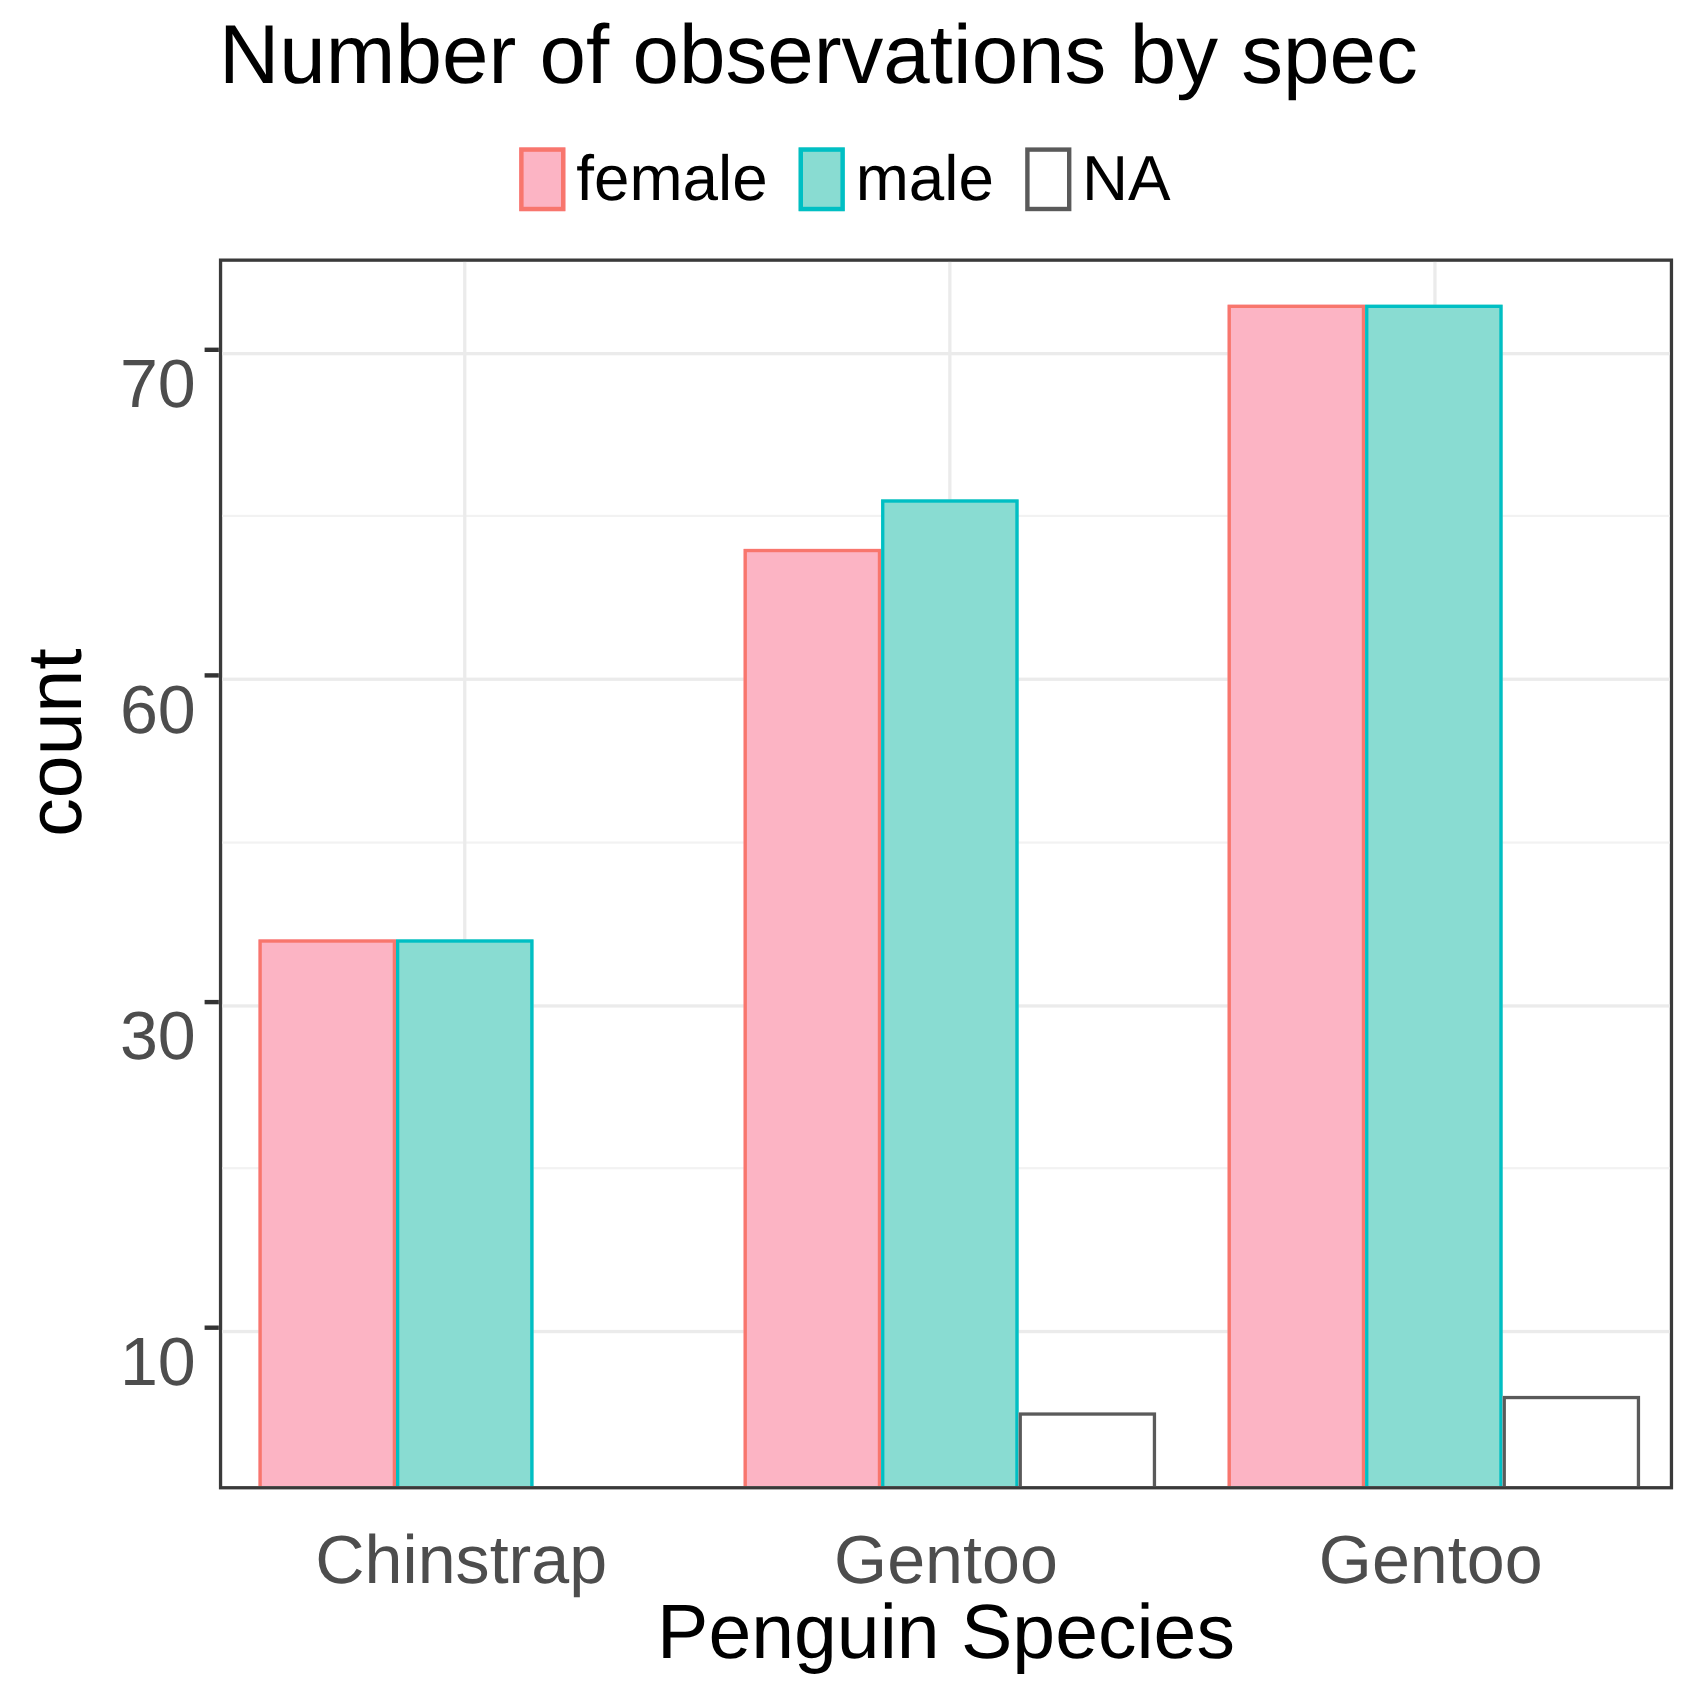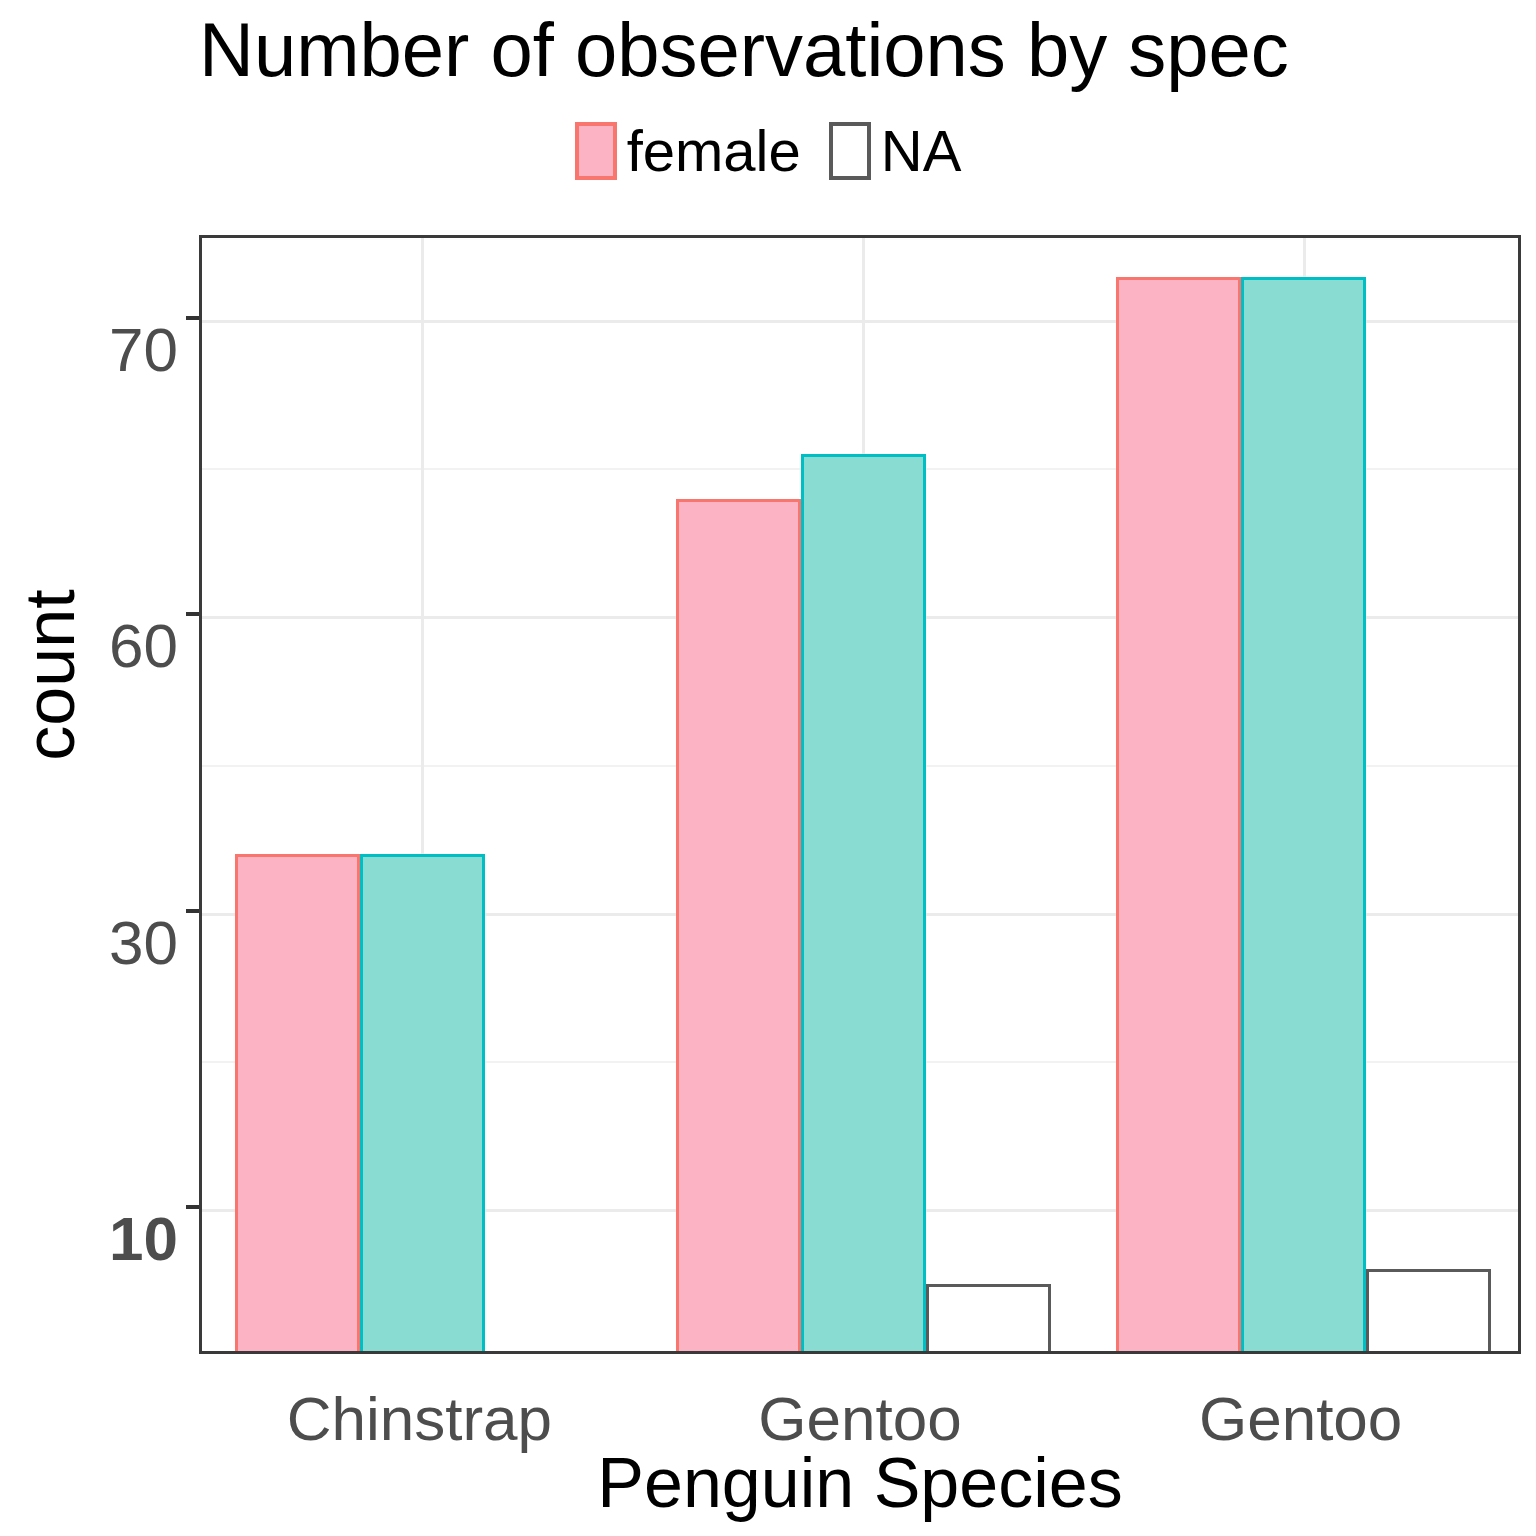--- a/index.html
+++ b/index.html
@@ -43,21 +43,21 @@
     width: 1536px;
     display: flex;
     justify-content: center;
     align-items: center;
     gap: 0px;
   }
   .legend-item {
     display: flex;
     align-items: center;
     gap: 0px;
-    margin: 4px 14px;
+    margin: 16px 14px;
   }
   .legend-swatch {
     width: 42px;
     height: 58px;
     box-sizing: border-box;
     margin-right: 10px;
   }
   .legend-label {
     font-size: 58px;
     line-height: 58px;
@@ -167,38 +167,42 @@
 
   <div id="chart-title">Number of observations by spec</div>
 
   <div id="legend">
 
     <div class="legend-item">
       <span class="legend-swatch" style="background:#FCB4C4; border:4px solid #F8766D;"></span>
       <span class="legend-label">female</span>
     </div>
 
+    <div class="legend-item">
+      <span class="legend-swatch" style="background:#89DCD2; border:4px solid #00BFC4;"></span>
+      <span class="legend-label">male</span>
+    </div>
 
     <div class="legend-item">
       <span class="legend-swatch" style="background:#FFFFFF; border:4px solid #5A5A5A;"></span>
       <span class="legend-label">NA</span>
     </div>
 
   </div>
 
   <div id="y-axis-title">count</div>
 
   <div id="y-axis-group">
       <div class="y-tick-label" style="right: auto; left: 0px; width: 178px; top: 286px;">70</div>
       <div class="y-tick-mark" style="left: 186px; top: 316px;"></div>
       <div class="y-tick-label" style="right: auto; left: 0px; width: 178px; top: 582.333px;">60</div>
       <div class="y-tick-mark" style="left: 186px; top: 612.333px;"></div>
       <div class="y-tick-label" style="right: auto; left: 0px; width: 178px; top: 878.667px;">30</div>
       <div class="y-tick-mark" style="left: 186px; top: 908.667px;"></div>
-      <div class="y-tick-label" style="right: auto; left: 0px; width: 178px; top: 1175px; font-weight: bold;">10</div>
+      <div class="y-tick-label" style="right: auto; left: 0px; width: 178px; top: 1175px;">10</div>
       <div class="y-tick-mark" style="left: 186px; top: 1205px;"></div>
     </div>
 
   <div id="panel">
     <div id="gridlines">
         <div class="gridline minor" style="top: 822.833px;"></div>
         <div class="gridline minor" style="top: 526.5px;"></div>
         <div class="gridline minor" style="top: 230.167px;"></div>
         <div class="gridline" style="top: 971px;"></div>
         <div class="gridline" style="top: 674.667px;"></div>

